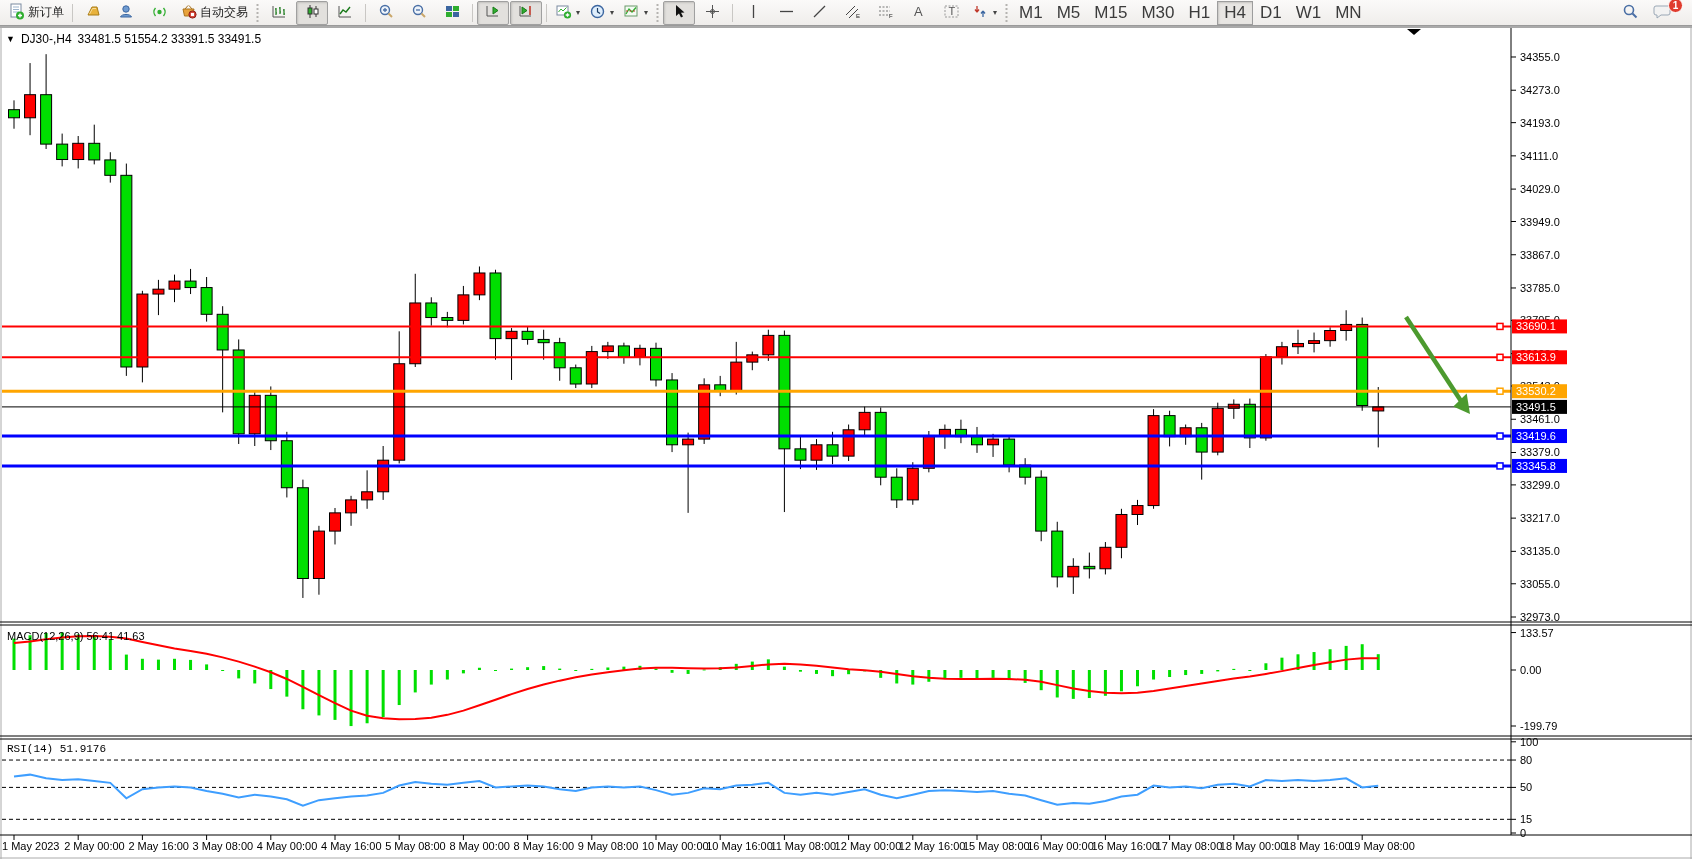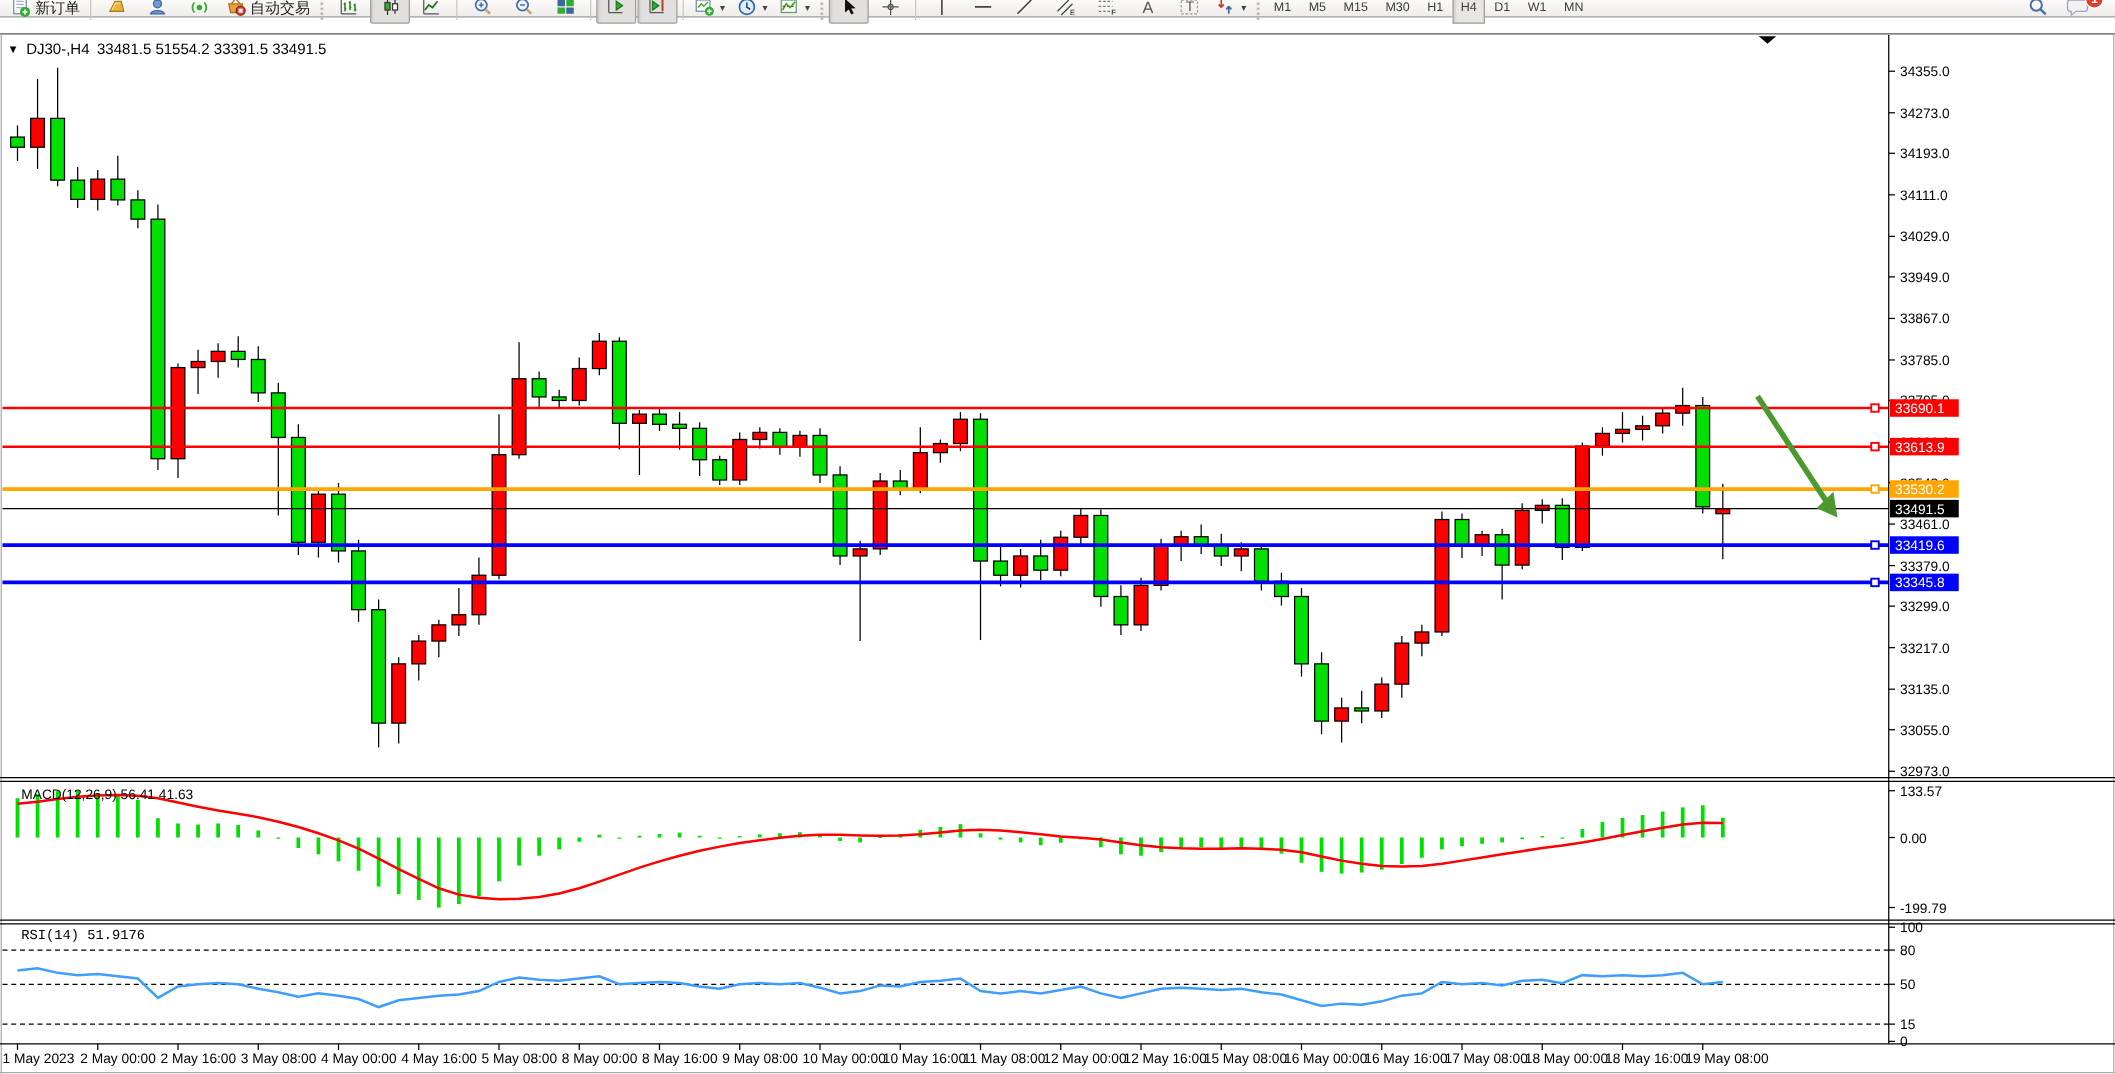--- a/index.html
+++ b/index.html
@@ -2,56 +2,56 @@
 <html><head>
 <meta charset="utf-8">
 <style>
   html,body{margin:0;padding:0;}
   body{
     width:1692px;height:859px;position:relative;overflow:hidden;
     font-family:"Liberation Sans",sans-serif;background:#fff;
   }
   
   .toolbar{
-    position:absolute;top:0;left:0;width:1692px;height:14px;
+    position:absolute;top:0;left:0;width:1692px;height:26px;
     background:linear-gradient(#fbfaf9,#efedeb);
     border-bottom:1px solid #9a9a9a;
     display:flex;align-items:center;padding:0 4px;box-sizing:border-box;gap:1px;
     z-index:5;
   }
   .tb-btn{
     height:22px;min-width:24px;display:flex;align-items:center;justify-content:center;
     gap:3px;padding:0 3px;border:1px solid transparent;border-radius:2px;
     font-size:12px;color:#222;cursor:default;background:transparent;
   }
   .tb-btn.pressed{background:#e2e0dd;border:1px solid #a0a0a0;box-shadow:inset 1px 1px 2px #c3c1be;}
   .tb-sep{width:1px;height:18px;background:#c9c7c4;margin:0 3px;}
   .tb-handle{width:5px;height:18px;margin:0 2px;
     background-image:radial-gradient(#b5b3b0 1px,transparent 1.2px);
     background-size:4px 4px;background-position:center;}
   .tf-btn{
-    height:20px;padding:1px 6px;font-size:10px;color:#3c3c3c;border:1px solid transparent;
+    height:20px;padding:1px 6px;font-size:17px;color:#3c3c3c;border:1px solid transparent;
     display:flex;align-items:center;font-family:"Liberation Sans",sans-serif;
   }
   .tf-btn.pressed{background:#e8e6e3;border:1px solid #9d9d9d;box-shadow:inset 1px 1px 2px #c6c4c1;}
   .tb-right{margin-left:auto;display:flex;align-items:center;}
   .badge{
     position:absolute;top:-4px;right:-6px;background:#e03c2e;color:#fff;font-size:10px;
     border-radius:8px;min-width:13px;height:13px;line-height:13px;text-align:center;
     border:1px solid #fff;font-weight:bold;
   }
   .chat-wrap{position:relative;margin-right:10px;}
   .dd{font-size:8px;color:#444;margin-left:1px;}
   
   .chart-title{
     position:absolute;left:6px;top:32px;font-size:12px;color:#000;z-index:3;
     display:flex;align-items:center;gap:6px;
   }
   .oct{font-size:9px;color:#000;}
-  .ind-label{position:absolute;font-size:11px;color:#000;z-index:3;margin-left:10px;}
+  .ind-label{position:absolute;font-size:11px;color:#000;z-index:3;}
   svg text{font-family:"Liberation Sans",sans-serif;}
 </style>
 </head>
 <body>
 
 <div class="toolbar">
   <div class="tb-btn">
     <span>
       <svg width="17" height="17" viewBox="0 0 17 17">
           <rect x="3" y="1" width="10" height="13" fill="#fff" stroke="#7a8aa0"></rect>

